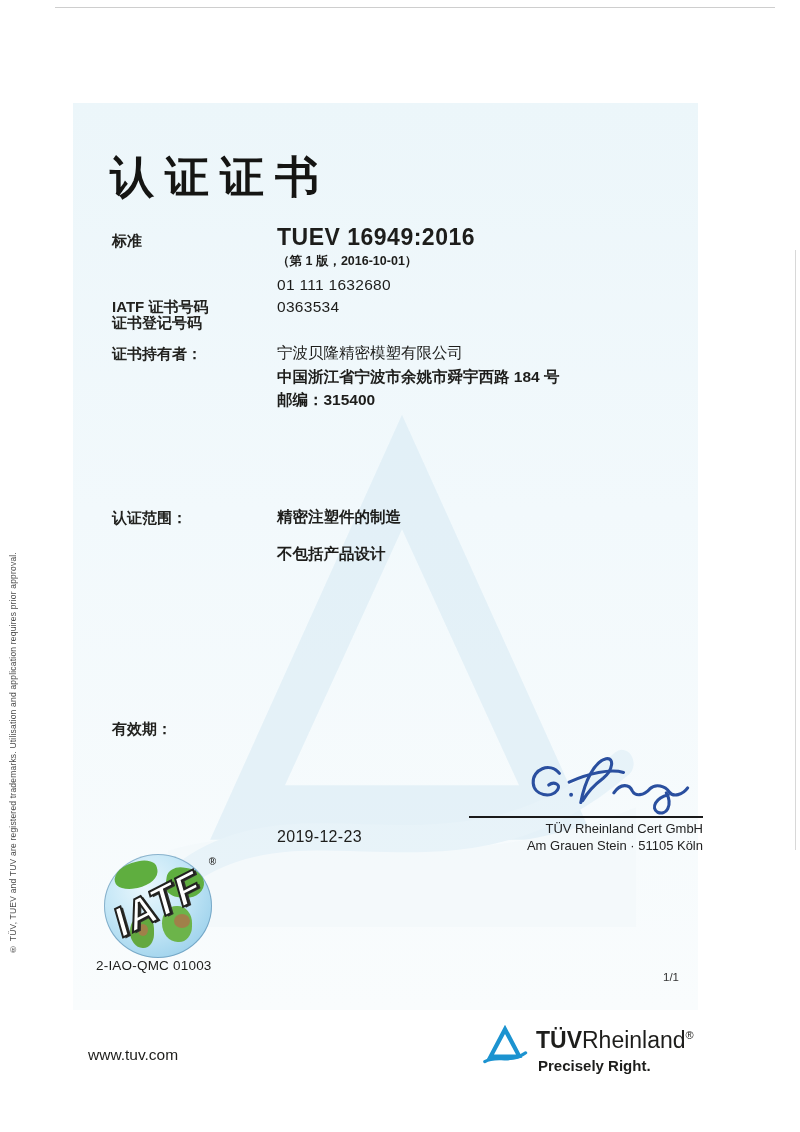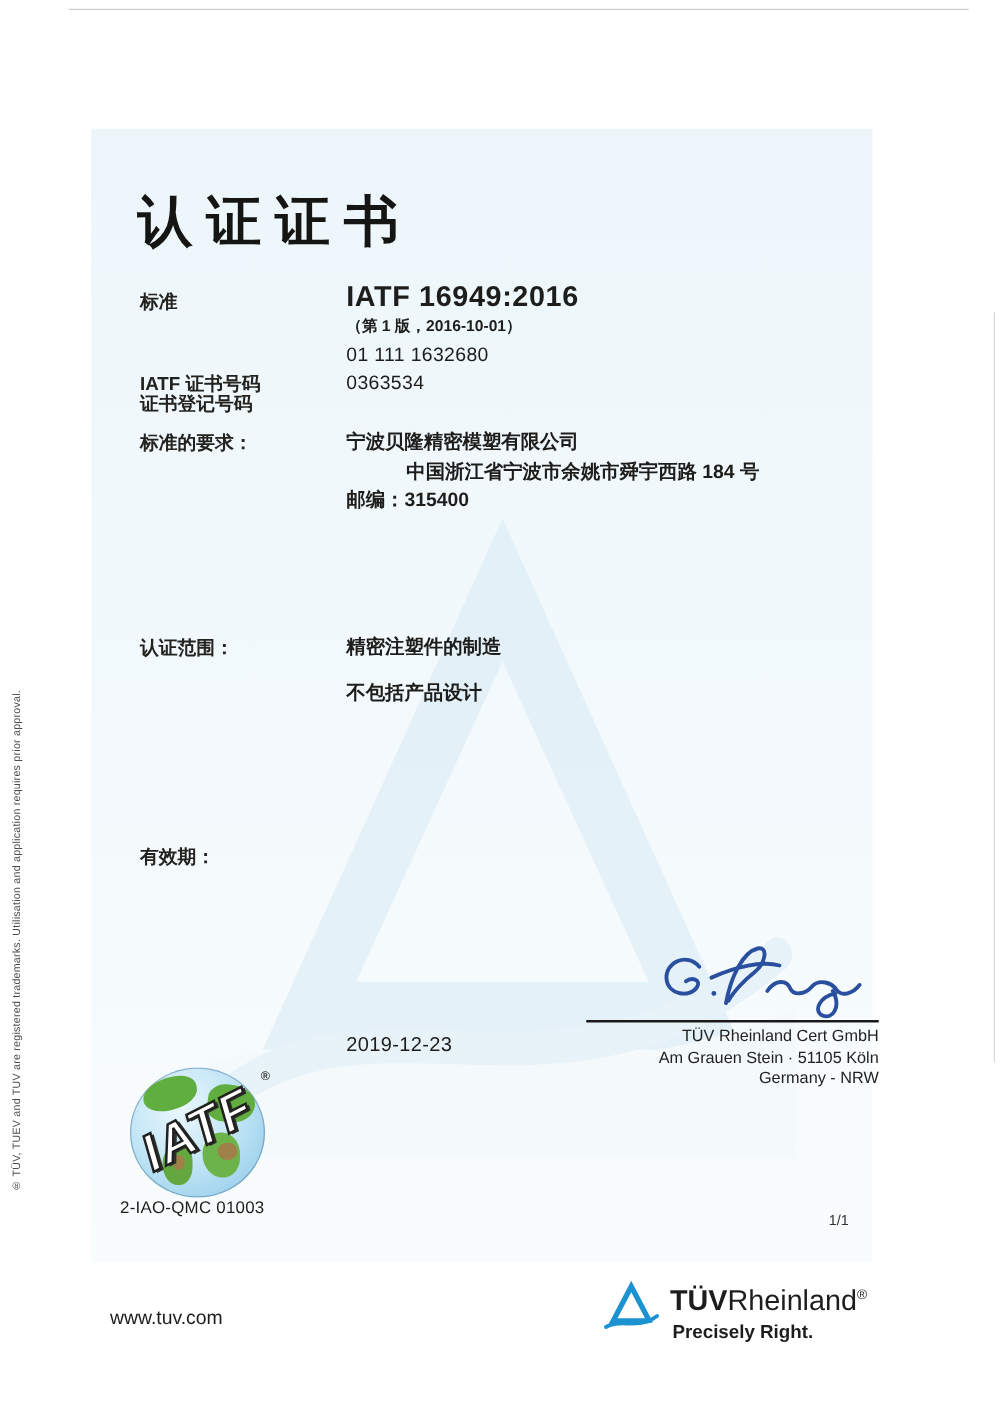--- a/index.html
+++ b/index.html
@@ -23,21 +23,21 @@
   }
   .cert-title{
     position:absolute;left:110px;top:148px;
     font-size:44px;font-weight:700;letter-spacing:11px;color:#151513;
   }
   .lbl{position:absolute;left:112px;font-size:15px;font-weight:600;color:#22221f;}
   .val{position:absolute;left:277px;font-size:15.5px;color:#1d1d1b;}
   .standard-value{position:absolute;left:277px;top:224px;font-size:23px;font-weight:700;letter-spacing:.5px;}
   .standard-edition{position:absolute;left:277px;top:253px;font-size:12.5px;font-weight:700;}
   .num{font-weight:500;letter-spacing:.3px;}
-  .holder-name{font-weight:700;}
+  .holder-name{font-weight:400;}
   .scope-line{font-weight:700;}
   .statement{position:absolute;left:277px;top:645px;width:410px;font-size:15.5px;font-weight:600;}
   .validity-value{position:absolute;left:277px;top:700px;font-size:15.5px;font-weight:600;}
   .issue-date{position:absolute;left:277px;top:796px;font-size:16px;font-weight:500;letter-spacing:.3px;margin-top:32px;}
   .signature-svg{position:absolute;left:518px;top:752px;width:180px;height:68px;}
   .signature-line{position:absolute;left:469px;top:816px;width:234px;height:2px;background:#1a1a1a;}
   .issuer{position:absolute;left:400px;top:821px;width:303px;text-align:right;font-size:13px;line-height:16.5px;font-weight:500;color:#222;}
   .iatf-globe{
     position:absolute;left:104px;top:854px;width:108px;height:104px;border-radius:50%;
     background:radial-gradient(circle at 38% 32%,#eaf7fd 0%,#c3e6f6 45%,#9ed2ec 80%,#86c3e2 100%);
@@ -82,57 +82,56 @@
     <path d="M50,6 L91,84 L9,84 Z M50,27 L75,74 L25,74 Z" fill="#d7eaf4" fill-rule="evenodd"></path>
     <path d="M0,100 L0,86 C30,78 55,94 100,78 L100,100 Z" fill="#f2f8fb"></path>
     <path d="M4,90 C30,74 62,96 97,70" stroke="#dcedf6" stroke-width="5" fill="none" stroke-linecap="round"></path>
   </svg>
 
   <div class="side-note">® TÜV, TUEV and TUV are registered trademarks. Utilisation and application requires prior approval.</div>
 
   <div class="cert-title">认证证书</div>
 
   <div class="lbl" style="top:232px;">标准</div>
-  <div class="standard-value">IATF 16949:2016</div>
+  <div class="standard-value">TUEV 16949:2016</div>
   <div class="standard-edition">（第 1 版，2016-10-01）</div>
 
   <div class="lbl" style="top:276px;margin-top:38px;">证书登记号码</div>
   <div class="val num" style="top:276px;">01 111 1632680</div>
   <div class="lbl" style="top:298px;">IATF 证书号码</div>
   <div class="val num" style="top:298px;">0363534</div>
 
-  <div class="lbl" style="top:345px;">标准的要求：</div>
+  <div class="lbl" style="top:345px;">证书持有者：</div>
   <div class="val holder-name" style="top:343px;">宁波贝隆精密模塑有限公司</div>
-  <div class="val" style="top:367px;font-weight:600;margin-left:48px;">中国浙江省宁波市余姚市舜宇西路 184 号</div>
+  <div class="val" style="top:367px;font-weight:600;">中国浙江省宁波市余姚市舜宇西路 184 号</div>
   <div class="val" style="top:390px;font-weight:600;">邮编：315400</div>
 
   <div class="lbl" style="top:509px;">认证范围：</div>
   <div class="val scope-line" style="top:507px;">精密注塑件的制造</div>
   <div class="val scope-line" style="top:544px;">不包括产品设计</div>
 
 
-  <div class="lbl" style="top:676px;">有效期：</div>
+  <div class="lbl" style="top:720px;">有效期：</div>
 
   <div class="issue-date">2019-12-23</div>
 
   <svg class="signature-svg" viewBox="0 0 180 70">
     <g stroke="#2a4f9f" stroke-width="3.2" fill="none" stroke-linecap="round" stroke-linejoin="round">
       <path d="M40,22 C30,10 12,18 13,32 C14,45 32,48 38,39 C42,33 34,30 29,34"></path>
       <circle cx="52" cy="44" r="2" fill="#2a4f9f" stroke="none"></circle>
       <path d="M62,52 C66,30 76,10 88,7 C97,5 95,19 85,27 C77,33 68,43 64,50"></path>
       <path d="M50,31 C70,22 92,17 106,21"></path>
       <path d="M96,42 C103,32 112,33 115,40 C118,46 127,45 133,38 C139,32 149,35 153,41 C157,47 167,44 172,37"></path>
       <path d="M150,42 C157,55 150,66 141,62 C134,58 139,47 152,44"></path>
     </g>
   </svg>
   <div class="signature-line"></div>
   <div class="issuer">
     <div>TÜV Rheinland Cert GmbH</div>
     <div>Am Grauen Stein · 51105 Köln</div>
-    <div>Germany - NRW</div>
   </div>
 
   <div class="iatf-globe">
     <div class="land land1"></div>
     <div class="land land2"></div>
     <div class="land land3"></div>
     <div class="land land4"></div>
     <div class="land land5"></div>
     <div class="land land6"></div>
     <span class="iatf-text">IATF</span>

